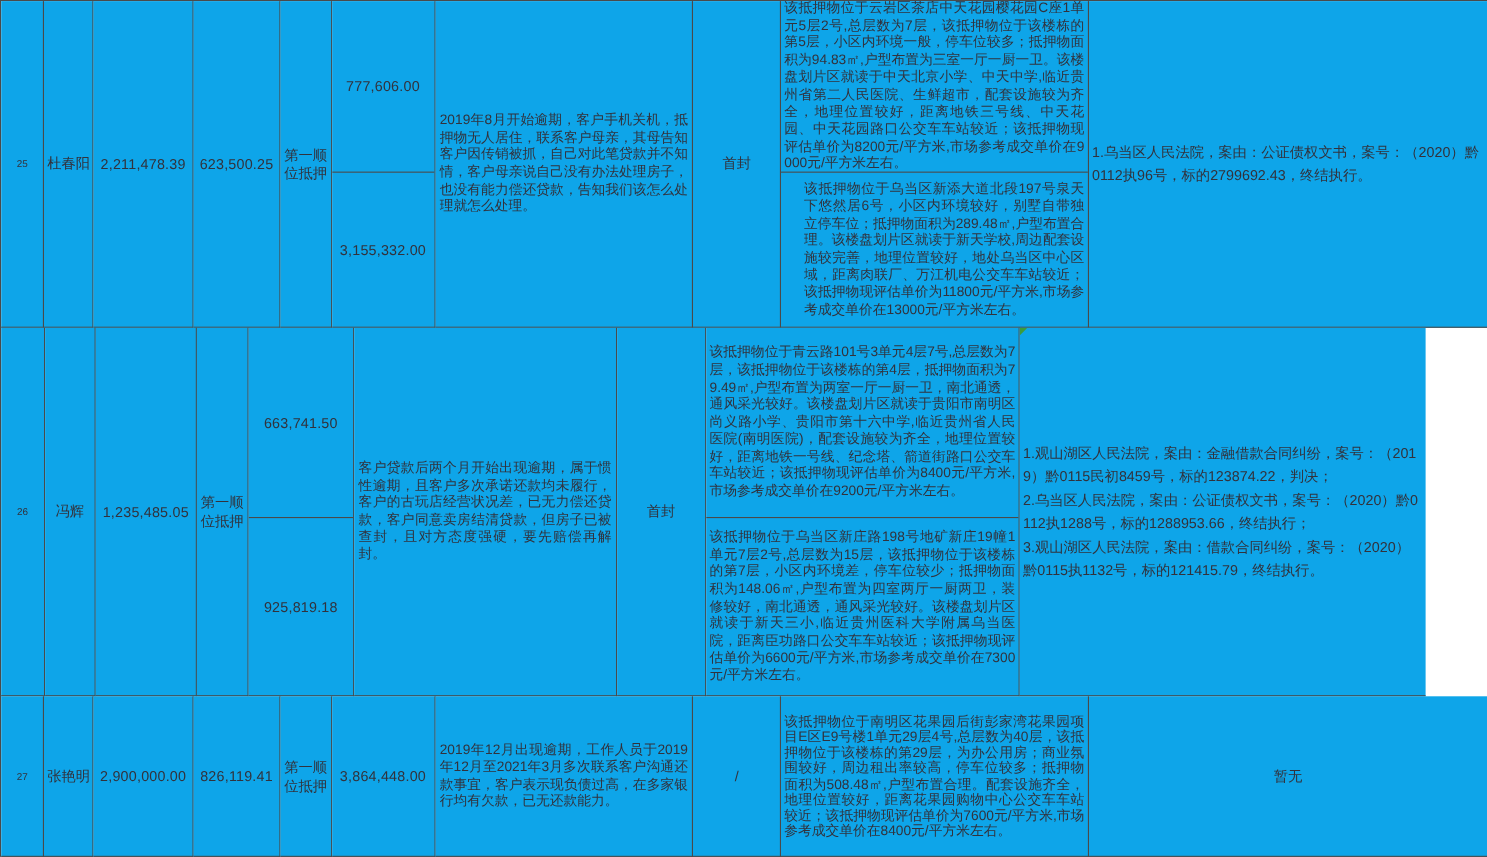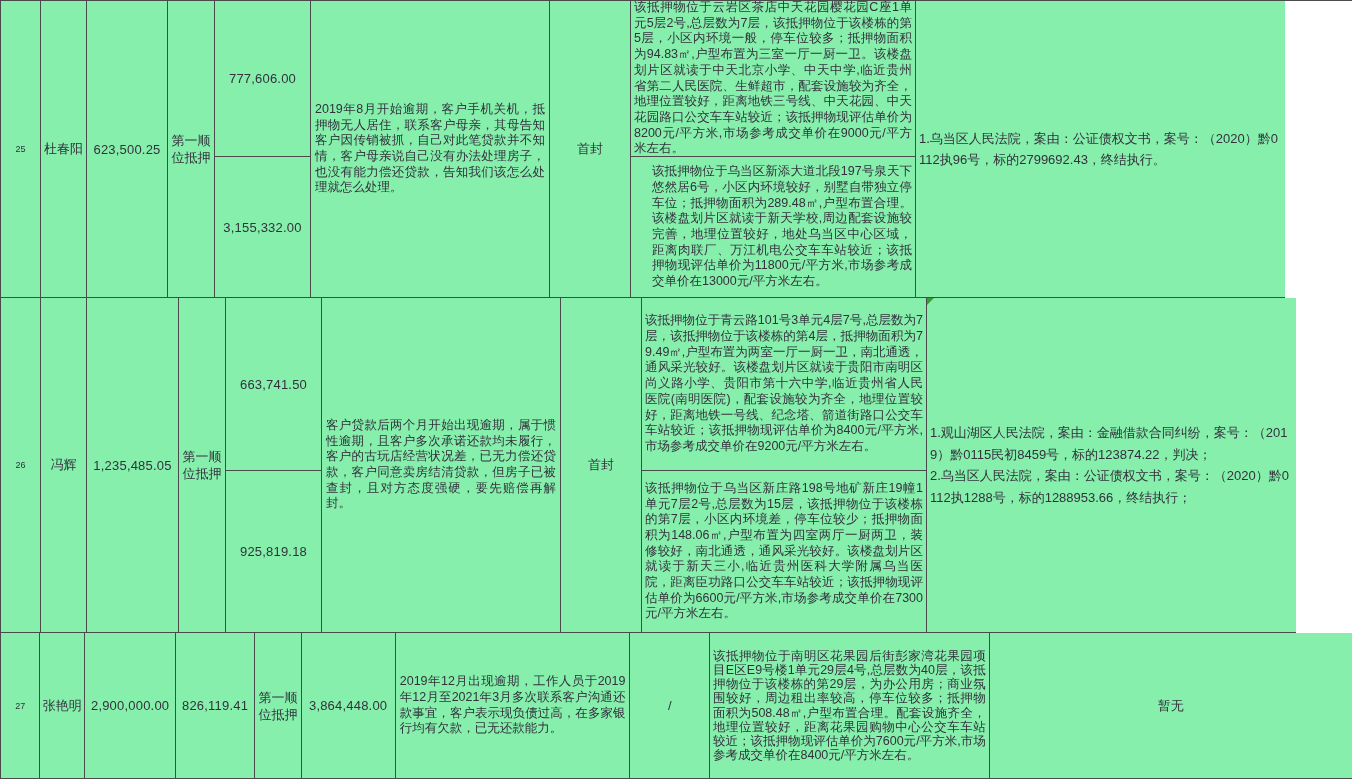--- a/index.html
+++ b/index.html
@@ -17,21 +17,21 @@
     overflow:hidden;
   }
   .trow { display:flex; width:100%; }
   .cell {
     border-right:1px solid #4a4a4a;
     border-bottom:1px solid #4a4a4a;
     display:flex; align-items:center; justify-content:center;
     font-size:13px;
     overflow:hidden;
     position:relative;
-    background:#86efac;
+    background:#0ea5e9;
   }
   
   .c-num   { width:40px;  font-size:9px; }
   .c-name  { width:46px; }
   .c-amt1  { width:92px; }
   .c-amt2  { width:81px; }
   .c-rank  { width:47px; text-align:center; line-height:17px; padding:0 2px; }
   .c-vals  { width:96px;  flex-direction:column; align-items:stretch; padding:0; border-bottom:1px solid #4a4a4a; }
   .c-desc  { width:239px; padding:18px 4px; }
   .c-seal  { width:81px; }
@@ -69,20 +69,23 @@
 <body>
 
 <div class="sheet">
 
   <div class="trow" style="height:297px;">
     <div class="cell c-num">
       <span>25</span>
     </div>
     <div class="cell c-name">
       <span>杜春阳</span>
+    </div>
+    <div class="cell c-amt1">
+      <span class="num-text">2,211,478.39</span>
     </div>
     <div class="cell c-amt2">
       <span class="num-text">623,500.25</span>
     </div>
     <div class="cell c-rank">
       <span>第一顺位抵押</span>
     </div>
     <div class="cell c-vals">
       <div class="subcell divided" style="height:156px;">
         <span class="num-text">777,606.00</span>
@@ -142,20 +145,21 @@
         <div class="text-block">该抵押物位于青云路101号3单元4层7号,总层数为7层，该抵押物位于该楼栋的第4层，抵押物面积为79.49㎡,户型布置为两室一厅一厨一卫，南北通透，通风采光较好。该楼盘划片区就读于贵阳市南明区尚义路小学、贵阳市第十六中学,临近贵州省人民医院(南明医院)，配套设施较为齐全，地理位置较好，距离地铁一号线、纪念塔、箭道街路口公交车车站较近；该抵押物现评估单价为8400元/平方米,市场参考成交单价在9200元/平方米左右。</div>
       </div>
       <div class="subcell" style="height:161px;">
         <div class="text-block">该抵押物位于乌当区新庄路198号地矿新庄19幢1单元7层2号,总层数为15层，该抵押物位于该楼栋的第7层，小区内环境差，停车位较少；抵押物面积为148.06㎡,户型布置为四室两厅一厨两卫，装修较好，南北通透，通风采光较好。该楼盘划片区就读于新天三小,临近贵州医科大学附属乌当医院，距离臣功路口公交车车站较近；该抵押物现评估单价为6600元/平方米,市场参考成交单价在7300元/平方米左右。</div>
       </div>
     </div>
     <div class="cell c-court">
       <div class="err-tri"></div>
     <div class="court-line">1.观山湖区人民法院，案由：金融借款合同纠纷，案号：（2019）黔0115民初8459号，标的123874.22，判决；</div>
         <div class="court-line">2.乌当区人民法院，案由：公证债权文书，案号：（2020）黔0112执1288号，标的1288953.66，终结执行；</div>
+        <div class="court-line">3.观山湖区人民法院，案由：借款合同纠纷，案号：（2020）黔0115执1132号，标的121415.79，终结执行。</div>
       </div>
   </div>
 
   <div class="trow" style="height:146px;">
     <div class="cell c-num">
       <span>27</span>
     </div>
     <div class="cell c-name">
       <span>张艳明</span>
     </div>

